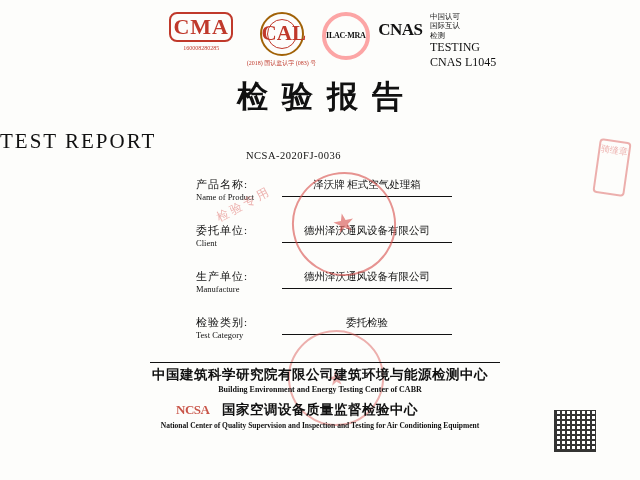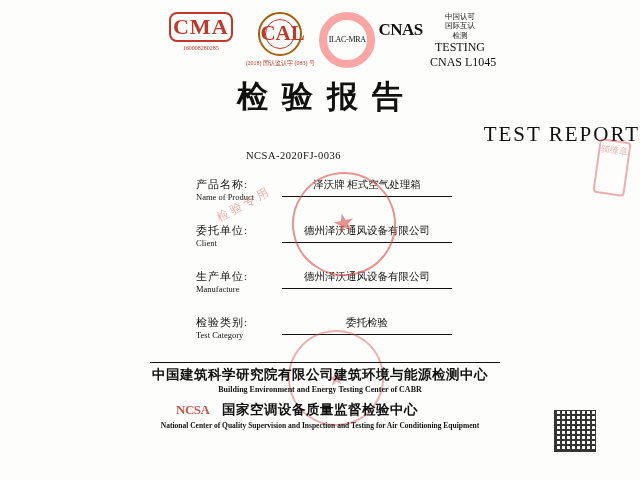--- a/index.html
+++ b/index.html
@@ -88,42 +88,42 @@
     font-size: 6px;
     margin-top: 3px;
     white-space: nowrap;
   }
   .mark-ilac {
     width: 52px;
   }
   .ilac-circle {
     width: 40px;
     height: 40px;
-    border: 8px solid #fca5a5;
+    border: 4px solid #fca5a5;
     border-radius: 50%;
     margin: 0 auto;
     color: #111;
     font-size: 8px;
-    font-weight: normal;
+    font-weight: bold;
     line-height: 40px;
     letter-spacing: -0.3px;
   }
   .mark-cnas {
     width: 62px;
     padding-top: 8px;
   }
   .cnas-text {
     font-size: 17px;
     font-weight: bold;
     letter-spacing: -0.5px;
     color: #111;
   }
   .mark-cnasinfo {
     width: 60px;
-    text-align: center;
+    text-align: left;
     line-height: 1.25;
   }
   .cnas-info-line {
     font-size: 7.5px;
     color: #111;
     white-space: nowrap;
   }
   .cnas-info-line.bold {
     font-weight: normal;
     font-size: 12px;
@@ -138,24 +138,24 @@
     text-align: center;
     font-size: 31px;
     font-weight: bold;
     letter-spacing: 14px;
     text-indent: 14px;
     color: #111;
     font-family: "Liberation Serif", serif;
   }
   .title-en {
     position: absolute;
-    top: 122px;
+    top: 129px;
     left: 0;
     width: 640px;
-    text-align: right;
+    text-align: left;
     font-size: 21px;
     letter-spacing: 2px;
     color: #111;
   }
   .report-no {
     position: absolute;
     top: 150px;
     left: 0;
     width: 587px;
     text-align: center;

